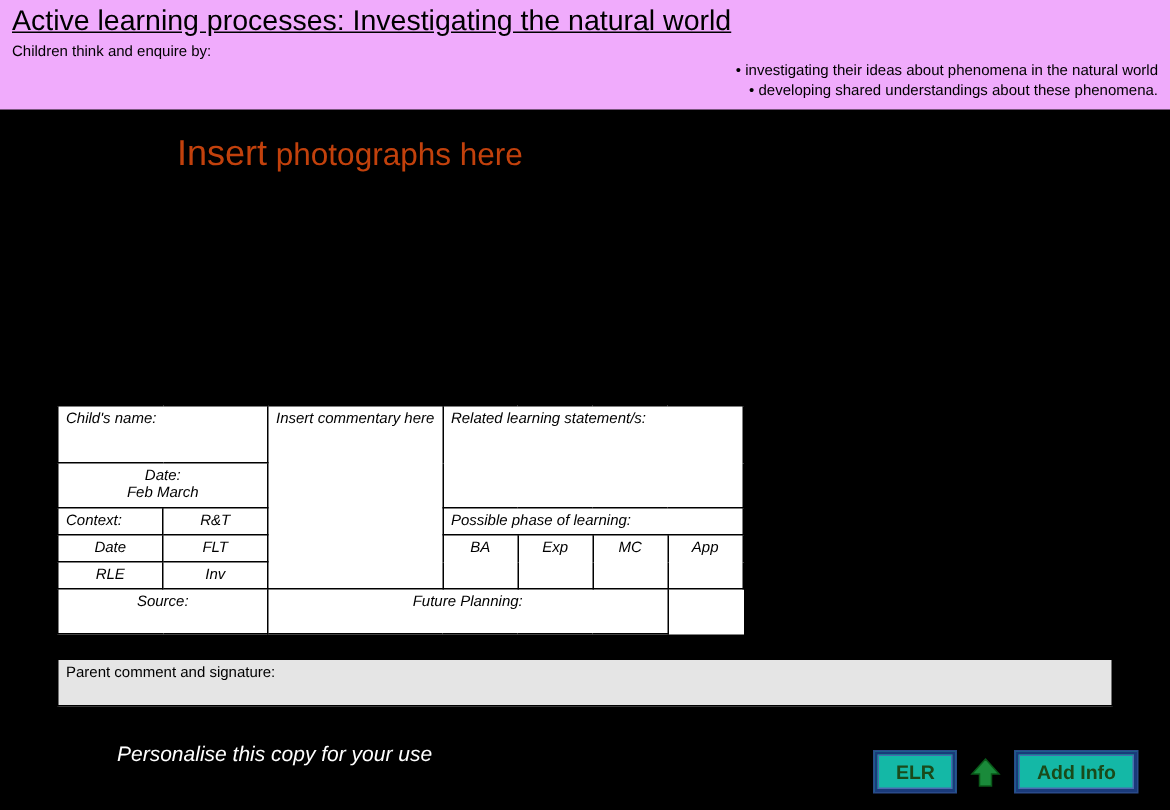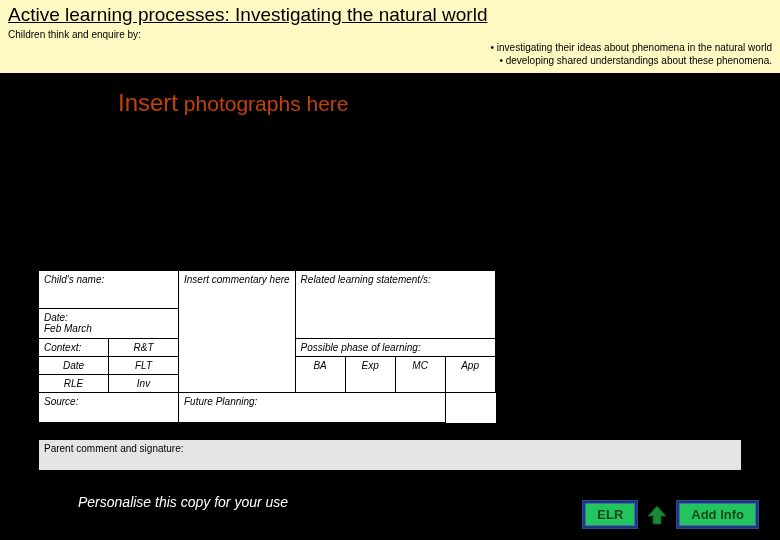--- a/index.html
+++ b/index.html
@@ -5,21 +5,21 @@
   * { box-sizing: border-box; margin: 0; padding: 0; }
   body {
     width: 780px;
     height: 540px;
     background: #000;
     font-family: Arial, Helvetica, sans-serif;
     position: relative;
     overflow: hidden;
   }
   .header {
-    background: #fef9c3;
+    background: #f0abfc;
     padding: 4px 8px 6px;
   }
   .title {
     font-size: 19px;
     font-weight: 400;
     text-decoration: underline;
     margin-bottom: 2px;
   }
   .subtitle {
     font-size: 10px;
@@ -51,21 +51,21 @@
     table-layout: fixed;
   }
   .form-table td {
     border: 1px solid #000;
     padding: 3px 5px;
     vertical-align: top;
     height: 18px;
     font-style: italic;
   }
   .form-table .tall { height: 38px; }
-  .form-table .med { height: 30px; }
+  .form-table .med { height: 30px; text-align: center; }
   .center { text-align: center; }
   .italic { font-style: italic; }
   .parent-row {
     position: absolute;
     top: 440px;
     left: 38px;
     right: 38px;
     background: #e5e5e5;
     border: 1px solid #000;
     border-top: none;
@@ -82,21 +82,21 @@
   }
   .bottom-buttons {
     position: absolute;
     bottom: 12px;
     right: 22px;
     display: flex;
     align-items: center;
     gap: 8px;
   }
   .btn {
-    background: #22c55e;
+    background: #14b8a6;
     border: 2px solid #1a3a7a;
     box-shadow: inset 0 0 0 1px #4a6ab0, 0 0 0 1px #2a4a8a;
     padding: 4px 12px;
     font-size: 13px;
     font-weight: bold;
     font-family: Arial, sans-serif;
     cursor: pointer;
     color: #1a4a1a;
   }
   .arrow-icon {

